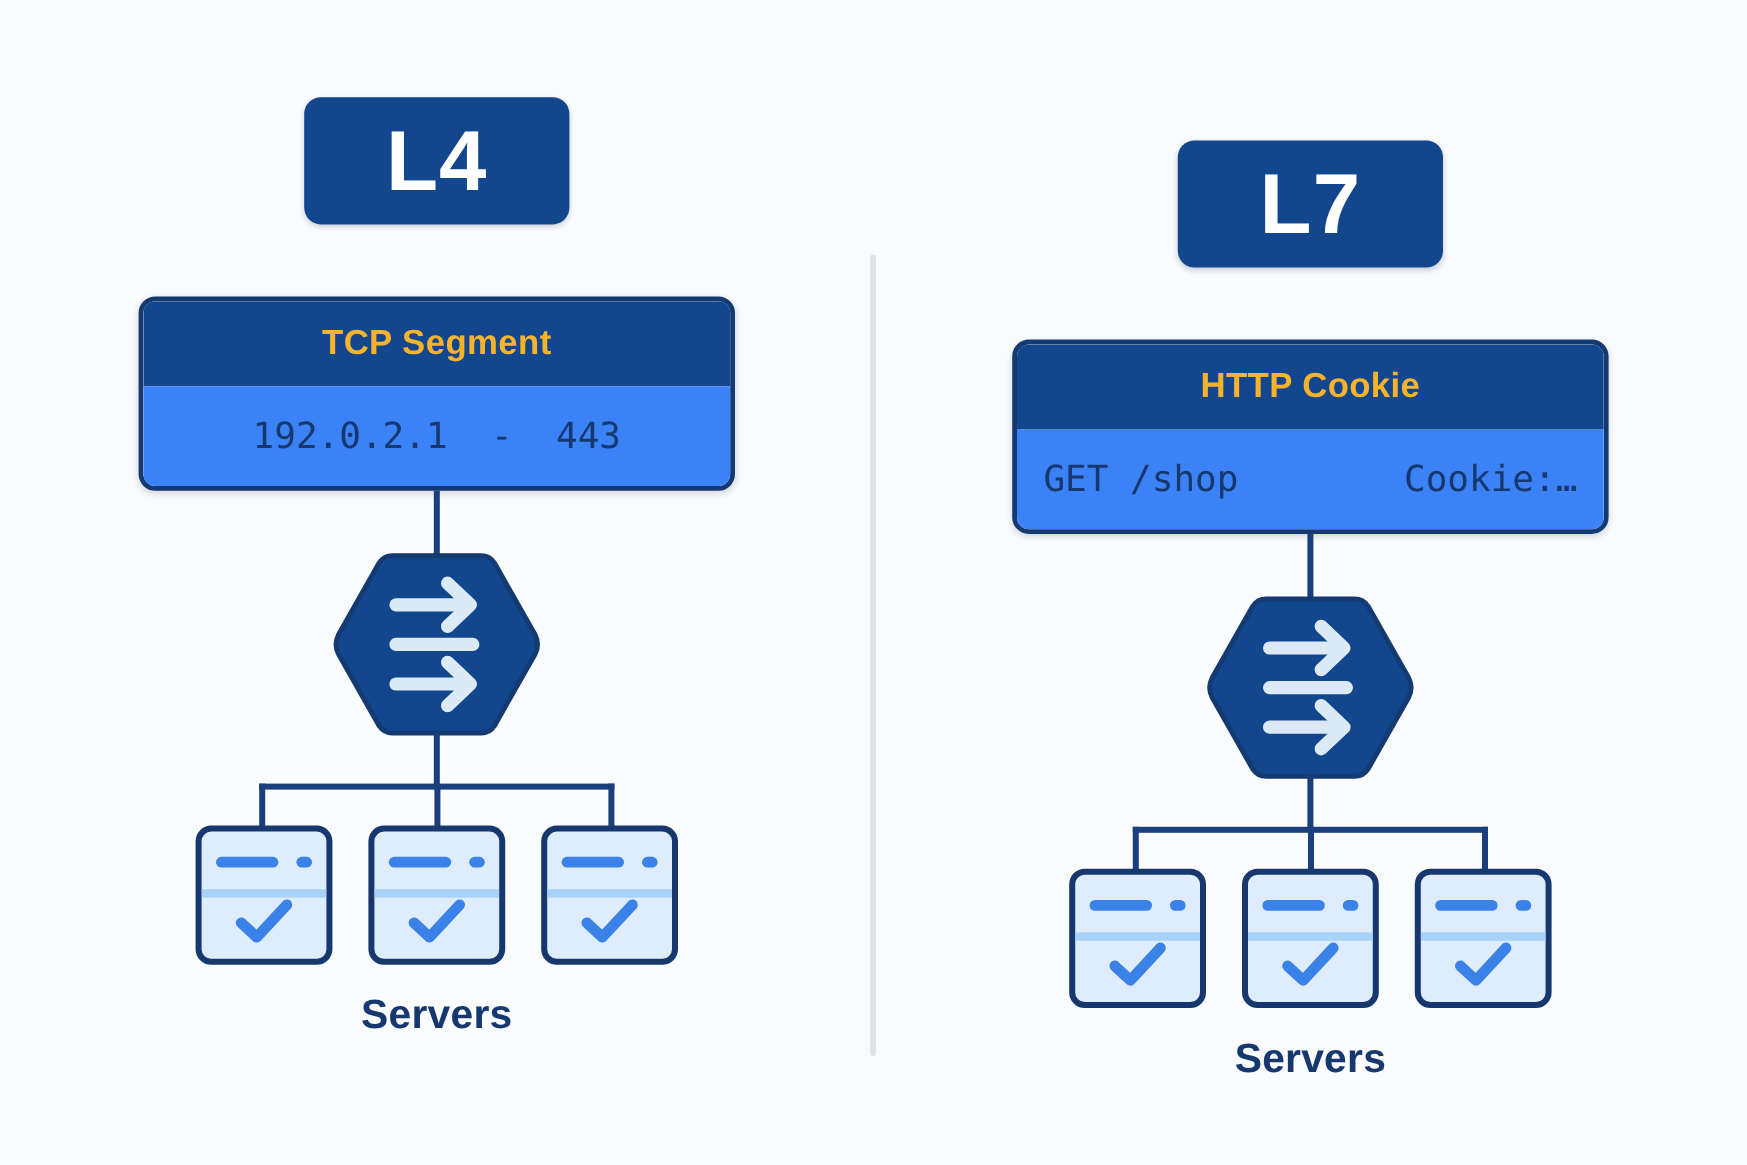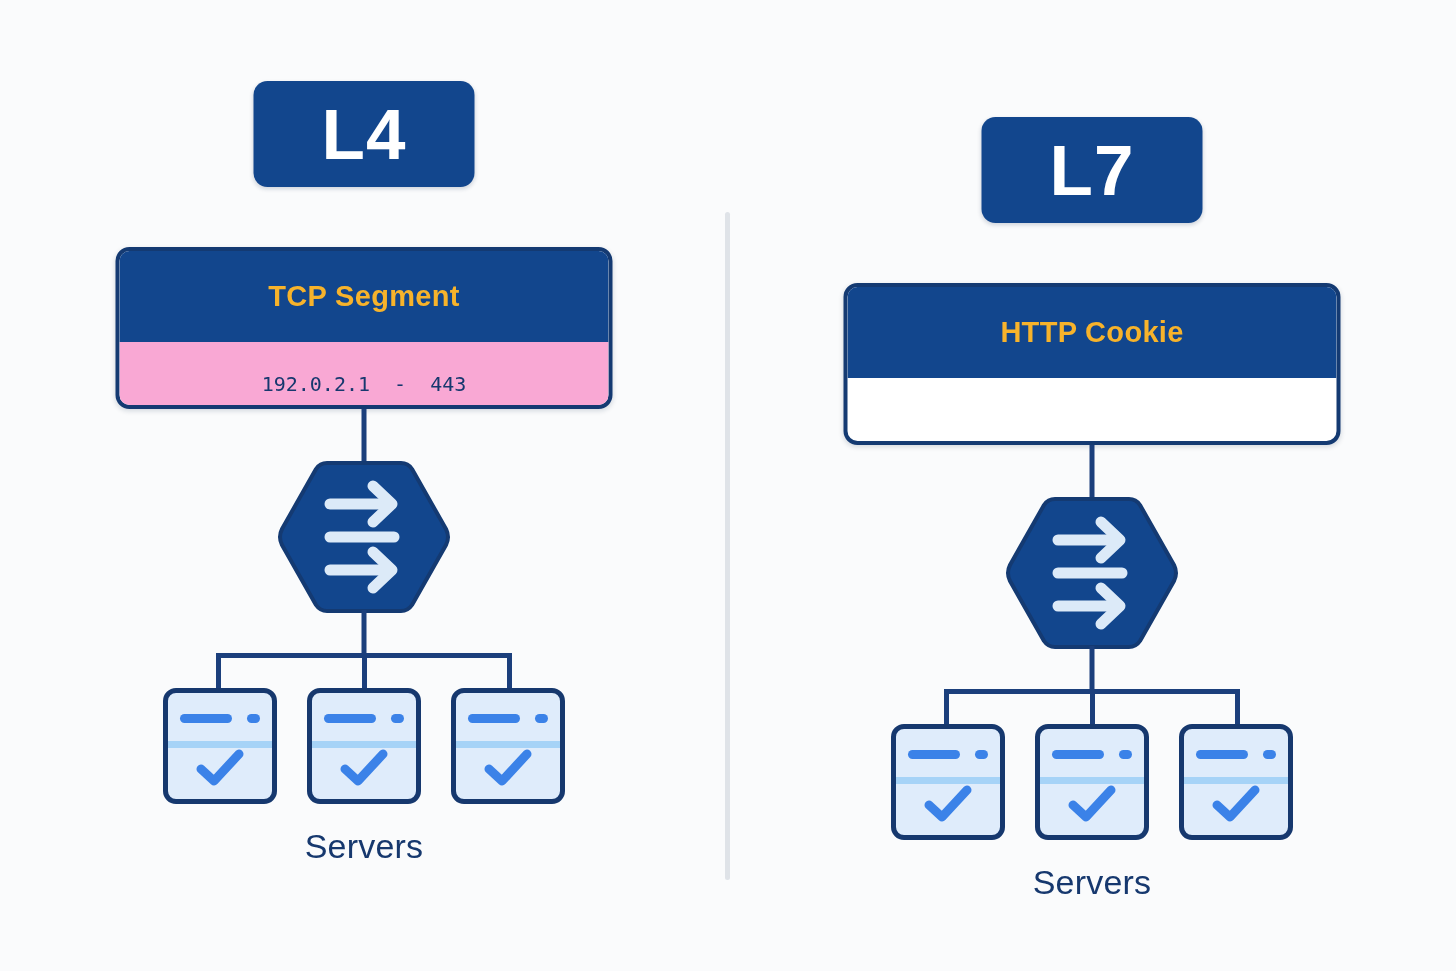--- a/index.html
+++ b/index.html
@@ -69,41 +69,41 @@
     width: 497px;
     height: 162px;
     border: 4px solid #143a72;
     border-radius: 14px;
     background: #ffffff;
     overflow: hidden;
     box-sizing: border-box;
     box-shadow: 0 2px 5px rgba(10,35,70,0.16);
   }
   .packet-header {
-    height: 91px;
+    height: 71px;
     background: #12468d;
     display: flex;
     align-items: center;
     justify-content: center;
   }
   .packet-header .header-text {
     color: #f7b32b;
     font-size: 29px;
     font-weight: bold;
     letter-spacing: 0.3px;
   }
   .packet-body {
     height: 83px;
-    background: #f9a8d4;
+    background: #3b82f6;
     display: flex;
     align-items: center;
     justify-content: center;
     font-family: "DejaVu Sans Mono", monospace;
     color: #16386e;
-    font-size: 20px;
+    font-size: 30px;
     padding: 0 22px;
     box-sizing: border-box;
   }
   .packet-body.split {
     justify-content: space-between;
   }
   .packet-body .field { white-space: pre; }
 
   
   .conn-vert-top {
@@ -218,21 +218,21 @@
   }
 
   
   .servers-label {
     position: absolute;
     top: 827px;
     left: 50%;
     transform: translateX(-50%);
     color: #16386e;
     font-size: 34px;
-    font-weight: normal;
+    font-weight: bold;
     letter-spacing: 0.2px;
     white-space: nowrap;
   }
 </style>
 </head>
 <body>
 
 <div id="canvas">
 
   <div class="divider"></div>
@@ -318,20 +318,24 @@
   <div class="panel right">
 
     <div class="layer-badge">
       <span class="badge-text">L7</span>
     </div>
 
     <div class="packet-card">
       <div class="packet-header">
         <span class="header-text">HTTP Cookie</span>
       </div>
+      <div class="packet-body split">
+        <span class="field">GET /shop</span>
+        <span class="field">Cookie:…</span>
+      </div>
     </div>
 
     <div class="conn-vert-top"></div>
 
     <div class="hexagon">
       <svg width="174" height="156" viewBox="0 0 174 156" xmlns="http://www.w3.org/2000/svg">
         <path d="M50 4 L124 4 Q131 4 135 10 L169 70 Q173 78 169 86 L135 146 Q131 152 124 152 L50 152 Q43 152 39 146 L5 86 Q1 78 5 70 L39 10 Q43 4 50 4 Z" fill="#12468d" stroke="#143a72" stroke-width="4" stroke-linejoin="round"></path>
         <g stroke="#dceaf8" stroke-width="11" stroke-linecap="round" stroke-linejoin="round" fill="none">
           <line x1="53" y1="45" x2="112" y2="45"></line>
           <polyline points="96,27 115,45 96,63"></polyline>

